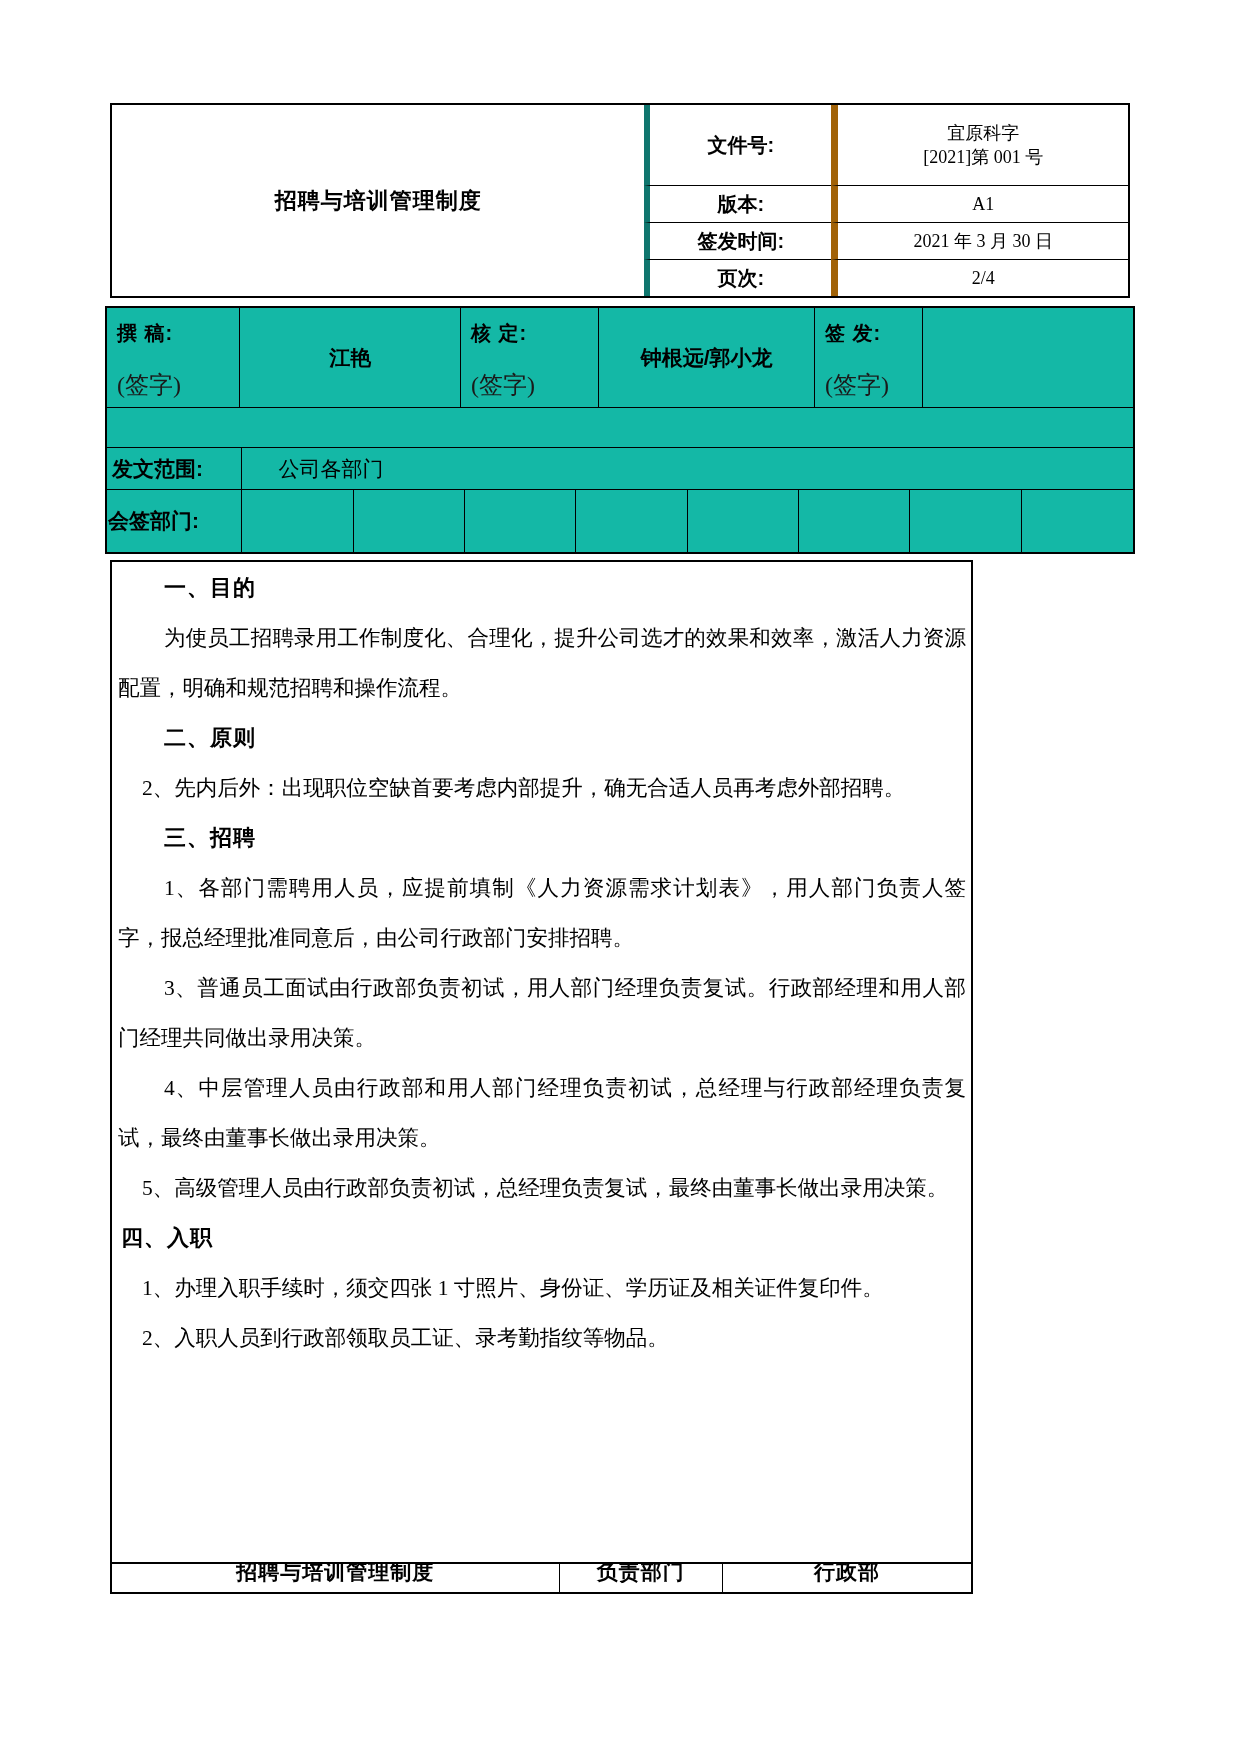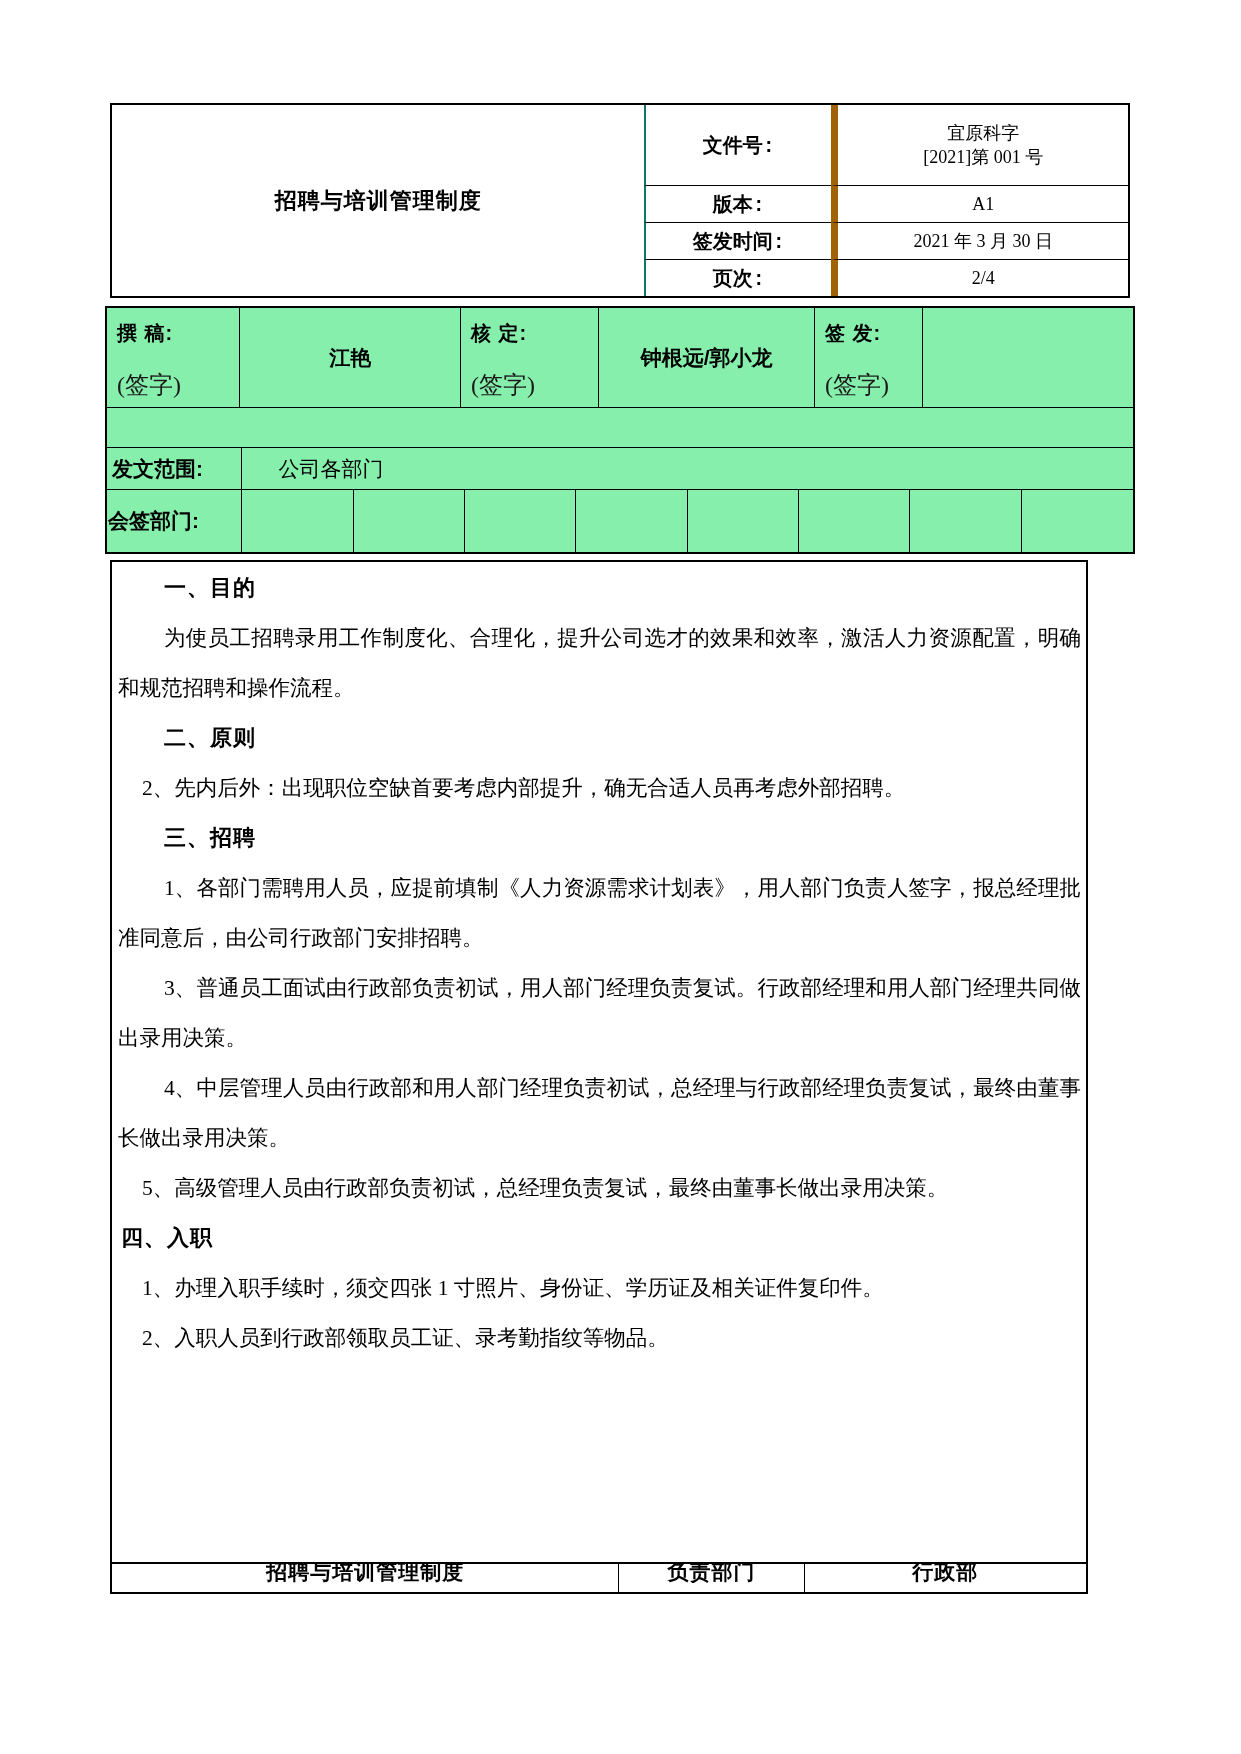--- a/index.html
+++ b/index.html
@@ -14,31 +14,31 @@
   
   .hgrid {
     position: absolute; left: 110px; top: 103px; width: 1020px;
     display: grid;
     grid-template-columns: 52.4% 18.4% 29.2%;
     grid-template-rows: 80px 37px 37px 37px;
     border: 2px solid #000;
   }
   .hcell { display: flex; align-items: center; justify-content: center; }
   .h-title { grid-column: 1; grid-row: 1 / 5; font-size: 22px; letter-spacing: 1px; }
-  .h-label { grid-column: 2; border-left: 2px solid #0f766e; font-size: 20px; font-family: Liberation Mono, monospace; }
+  .h-label { grid-column: 2; border-left: 6px solid #0f766e; font-size: 20px; }
   .h-value { grid-column: 3; border-left: 7px solid #a16207; font-size: 18px; flex-direction: column; line-height: 1.35; }
   .row2 { grid-row: 2; border-top: 1px solid #000; }
   .row3 { grid-row: 3; border-top: 1px solid #000; }
   .row4 { grid-row: 4; border-top: 1px solid #000; }
   .row1 { grid-row: 1; }
 
   
   .sig-block {
     position: absolute; left: 105px; top: 306px; width: 1030px;
-    border: 2px solid #000; background: #86efac;
+    border: 2px solid #000; background: #14b8a6;
   }
   .sig-row {
     display: grid;
     grid-template-columns: 13% 21.5% 13.5% 21% 10.5% 1fr;
     height: 100px; border-bottom: 1px solid #000;
   }
   .sig-label-cell { border-right: 1px solid #000; padding: 12px 6px 6px 10px; display: flex; flex-direction: column; justify-content: space-between; }
   .sig-label { font-size: 20px; letter-spacing: 1px; }
   .sig-sub { font-size: 24px; color: #1a1a1a; }
   .sig-value-cell { border-right: 1px solid #000; display: flex; align-items: center; justify-content: center; font-size: 21px; }
@@ -47,21 +47,21 @@
   .dist-row { display: grid; grid-template-columns: 13.2% 1fr; height: 42px; border-bottom: 1px solid #000; }
   .dist-label { border-right: 1px solid #000; display: flex; align-items: center; padding-left: 5px; font-size: 21px; }
   .dist-value { display: flex; align-items: center; padding-left: 8px; font-size: 21px; margin-left: 28px; }
   .cs-row { display: grid; grid-template-columns: 13.2% repeat(8, 1fr); height: 62px; }
   .cs-label { border-right: 1px solid #000; display: flex; align-items: center; padding-left: 1px; font-size: 21px; }
   .cs-cell { border-right: 1px solid #000; }
   .cs-row > .last { border-right: none; }
 
   
   .body-box {
-    position: absolute; left: 110px; top: 560px; width: 978px; height: 1034px;
+    position: absolute; left: 110px; top: 560px; width: 863px; height: 1034px;
     border: 2px solid #000; display: flex; flex-direction: column;
   }
   .body-content { flex: 1 1 auto; padding: 1px 5px 0 6px; overflow: hidden; }
   .body-content .heading {
     font-family: "Liberation Sans", "DejaVu Sans", sans-serif; font-weight: bold;
     font-size: 22px; line-height: 50px; letter-spacing: 1px;
   }
   .body-content .para {
     font-size: 21.5px; line-height: 50px;
     text-align: justify; text-justify: inter-ideograph;

